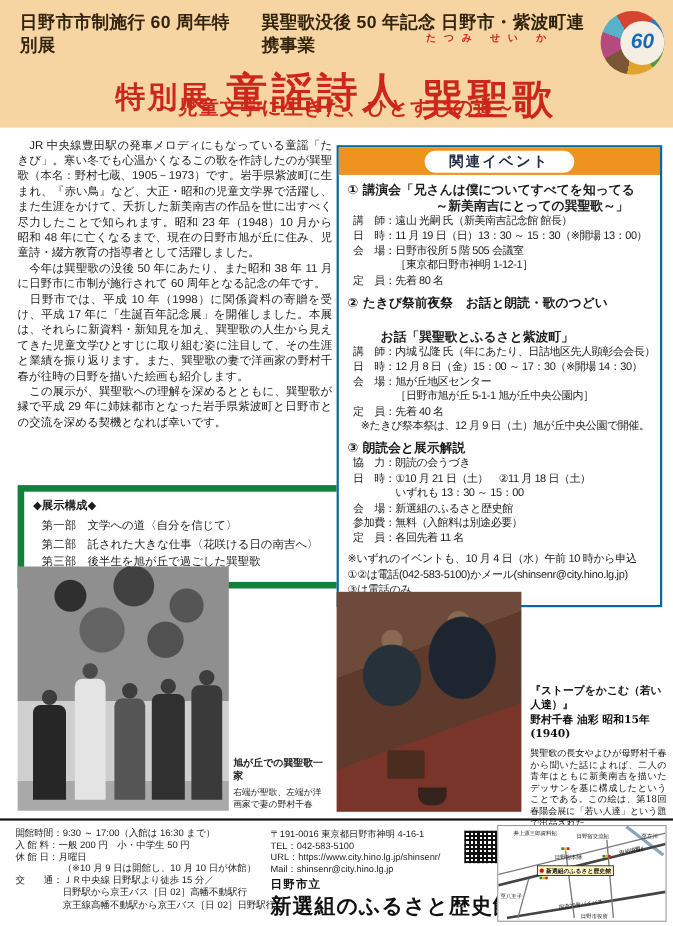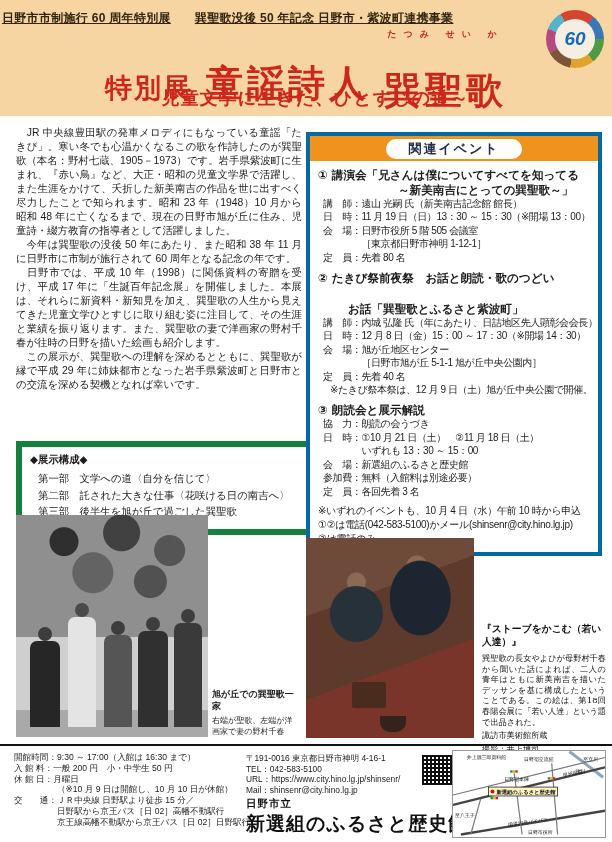--- a/index.html
+++ b/index.html
@@ -1,27 +1,27 @@
 <!DOCTYPE html>
 <html><head>
 <meta charset="utf-8">
 <style>
   html,body{margin:0;padding:0;background:#e8e8e8;}
   .page{position:relative;width:612px;height:842px;margin:0 auto;background:#ffffff;
         font-family:"Liberation Sans","DejaVu Sans",sans-serif;color:#222;overflow:hidden;}
 
   
   .band{position:absolute;left:0;top:0;width:612px;height:116px;background:#F7D5A2;}
-  .topline{position:absolute;left:2px;top:10px;width:520px;display:flex;gap:24px;
-           font-size:12px;font-weight:bold;color:#33240f;letter-spacing:.3px;text-decoration:underline;}
+  .topline{position:absolute;left:18px;top:10px;width:520px;display:flex;gap:24px;
+           font-size:16px;font-weight:bold;color:#33240f;letter-spacing:.3px;}
   .badge{position:absolute;right:8px;top:10px;width:58px;height:58px;border-radius:50%;
          background:conic-gradient(#d4452f 0 40deg,#3a78b5 40deg 90deg,#4f9a45 90deg 140deg,
                    #e0a32e 140deg 190deg,#7c5436 190deg 240deg,#b54a7e 240deg 290deg,
                    #58b0c9 290deg 330deg,#d4452f 330deg 360deg);
-         display:flex;align-items:center;justify-content:center;}
+         display:flex;align-items:center;justify-content:flex-end;}
   .badge-inner{width:40px;height:40px;border-radius:50%;background:#f4efe2;
                display:flex;align-items:center;justify-content:center;
                font-weight:bold;font-size:19px;color:#1a6ab8;font-style:italic;}
   .title-row{position:absolute;left:0;top:30px;width:612px;display:flex;
              align-items:flex-end;justify-content:center;gap:14px;color:#CD271B;}
   .t-prefix{font-size:27px;font-weight:bold;letter-spacing:2px;padding-bottom:3px;}
   .t-main{font-size:37px;font-weight:bold;letter-spacing:4px;}
   .t-name{display:inline-flex;flex-direction:column;align-items:center;line-height:1;}
   .t-ruby{font-size:9px;font-weight:bold;letter-spacing:7px;margin-bottom:2px;text-align:center;}
   .t-kanji{font-size:37px;font-weight:bold;letter-spacing:4px;margin-top:31px;}
@@ -33,21 +33,21 @@
          line-height:14px;text-align:justify;color:#1c1c1c;}
   .intro p{margin:0;}
 
   
   .exh{position:absolute;left:16px;top:441px;width:278px;border:6px solid #15803d;
        background:#fff;padding:6px 8px 8px 8px;font-size:10.4px;color:#1c1c1c;}
   .exh-head{font-weight:bold;margin-bottom:4px;}
   .exh-item{margin:0 0 0 8px;line-height:16.5px;}
 
   
-  .events{position:absolute;left:306px;top:132px;width:296px;border:4px solid #0369a1;
+  .events{position:absolute;left:306px;top:132px;width:296px;border:2px solid #0369a1;
           background:#fff;box-sizing:border-box;}
   .ev-head{background:#F0921E;height:25px;display:flex;align-items:center;justify-content:center;}
   .ev-pill{background:#fff;border-radius:12px;padding:1px 22px;font-size:13px;
            font-weight:bold;color:#232c49;letter-spacing:2px;}
   .ev-body{padding:6px 8px 7px 8px;}
   .ev-item{margin-bottom:6px;}
   .ev-title{font-size:11.6px;font-weight:bold;color:#1c1c1c;line-height:15px;display:flex;gap:4px;}
   .ev-title2{display:block;font-size:11.6px;font-weight:bold;line-height:15px;}
   .ind-far{margin-left:80px;} .ind-near{margin-left:30px;margin-top:16px;}
   .ev-line{font-size:10px;line-height:13.4px;letter-spacing:-0.4px;white-space:nowrap;
@@ -189,21 +189,21 @@
       <div class="ev-item">
         <div class="ev-title">
           <span>③</span>
           <span>朗読会と展示解説</span>
         </div>
         <div class="ev-line">協　力：朗読の会うづき</div>
         <div class="ev-line">日　時：①10 月 21 日（土）　②11 月 18 日（土）</div>
         <div class="ev-line">　　　　いずれも 13：30 ～ 15：00</div>
         <div class="ev-line">会　場：新選組のふるさと歴史館</div>
         <div class="ev-line">参加費：無料（入館料は別途必要）</div>
-        <div class="ev-line">定　員：各回先着 3 名</div>
+        <div class="ev-line">定　員：各回先着 11 名</div>
       </div>
 
       <div class="ev-notes">
         <div class="ev-note">※いずれのイベントも、10 月 4 日（水）午前 10 時から申込</div>
         <div class="ev-note">①②は電話(042-583-5100)かメール(shinsenr@city.hino.lg.jp)</div>
         <div class="ev-note">③は電話のみ</div>
       </div>
     </div>
   </section>
 
@@ -218,20 +218,21 @@
     <div class="c1">旭が丘での巽聖歌一家</div>
     <div class="c2">右端が聖歌、左端が洋画家で妻の野村千春</div>
   </div>
 
   <div class="painting">
     <div class="stool"></div>
     <div class="bucket"></div>
   </div>
   <div class="cap-right">
     <div class="t">『ストーブをかこむ（若い人達）』</div>
+    <div class="t">野村千春 油彩 昭和15年(1940)</div>
     <div class="d">巽聖歌の長女やよひが母野村千春から聞いた話によれば、二人の青年はともに新美南吉を描いたデッサンを基に構成したということである。この絵は、第18回春陽会展に「若い人達」という題で出品された。</div>
     <div class="s">諏訪市美術館所蔵</div>
     <div class="s">撮影：井上博司</div>
   </div>
 
   <div class="rule"></div>
 
   <div class="f-left">
     <div>開館時間：9:30 ～ 17:00（入館は 16:30 まで）</div>
     <div>入 館 料：一般 200 円　小・中学生 50 円</div>

